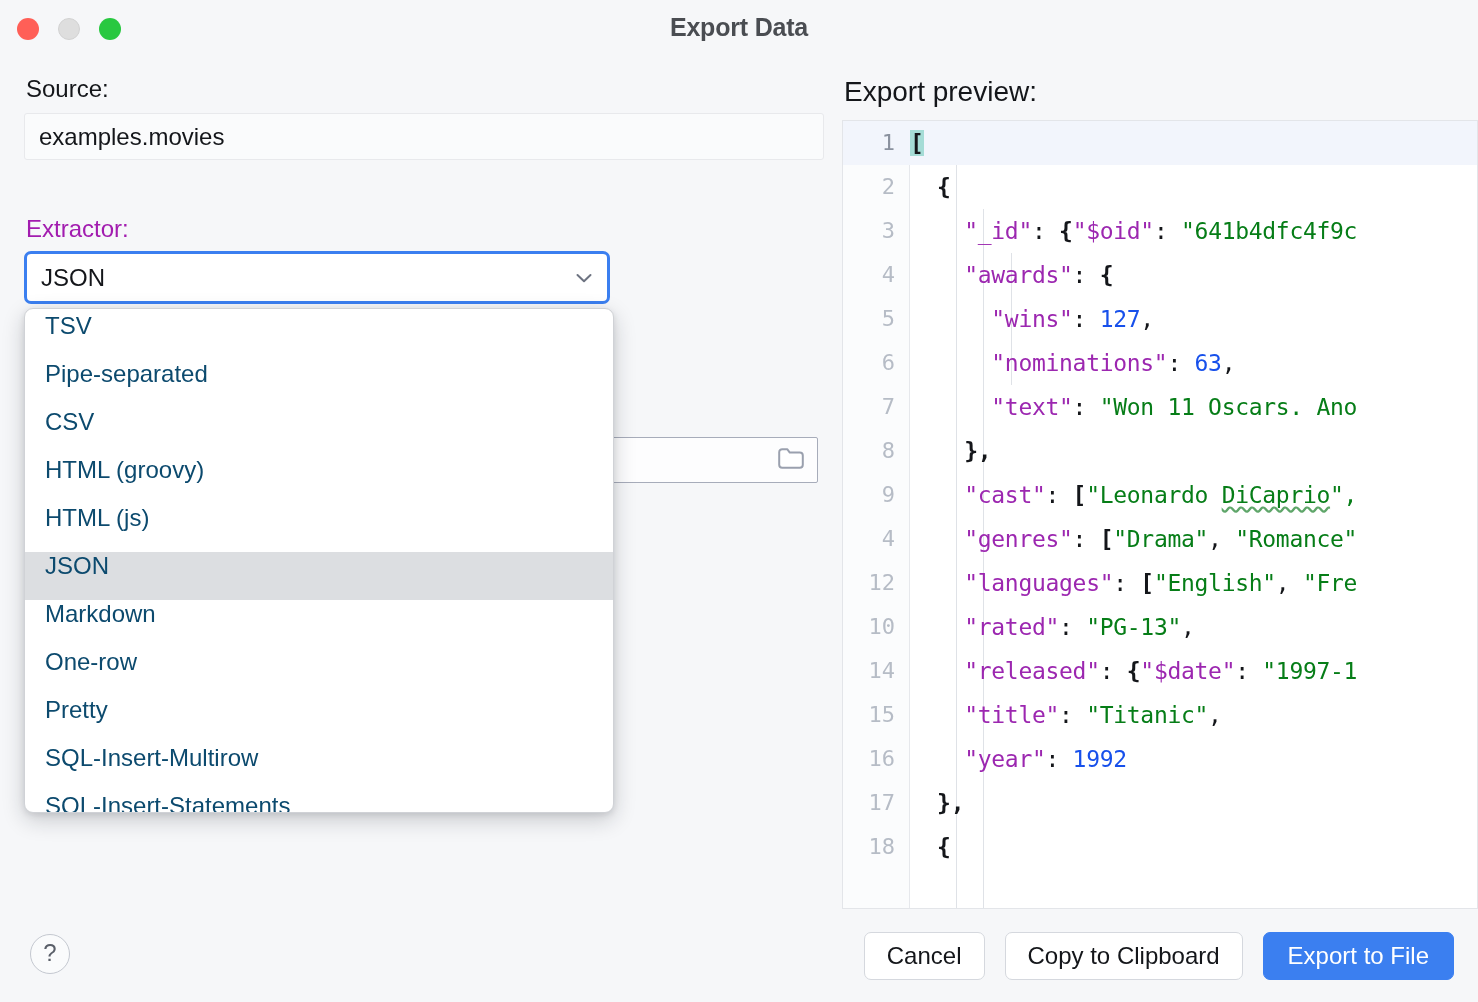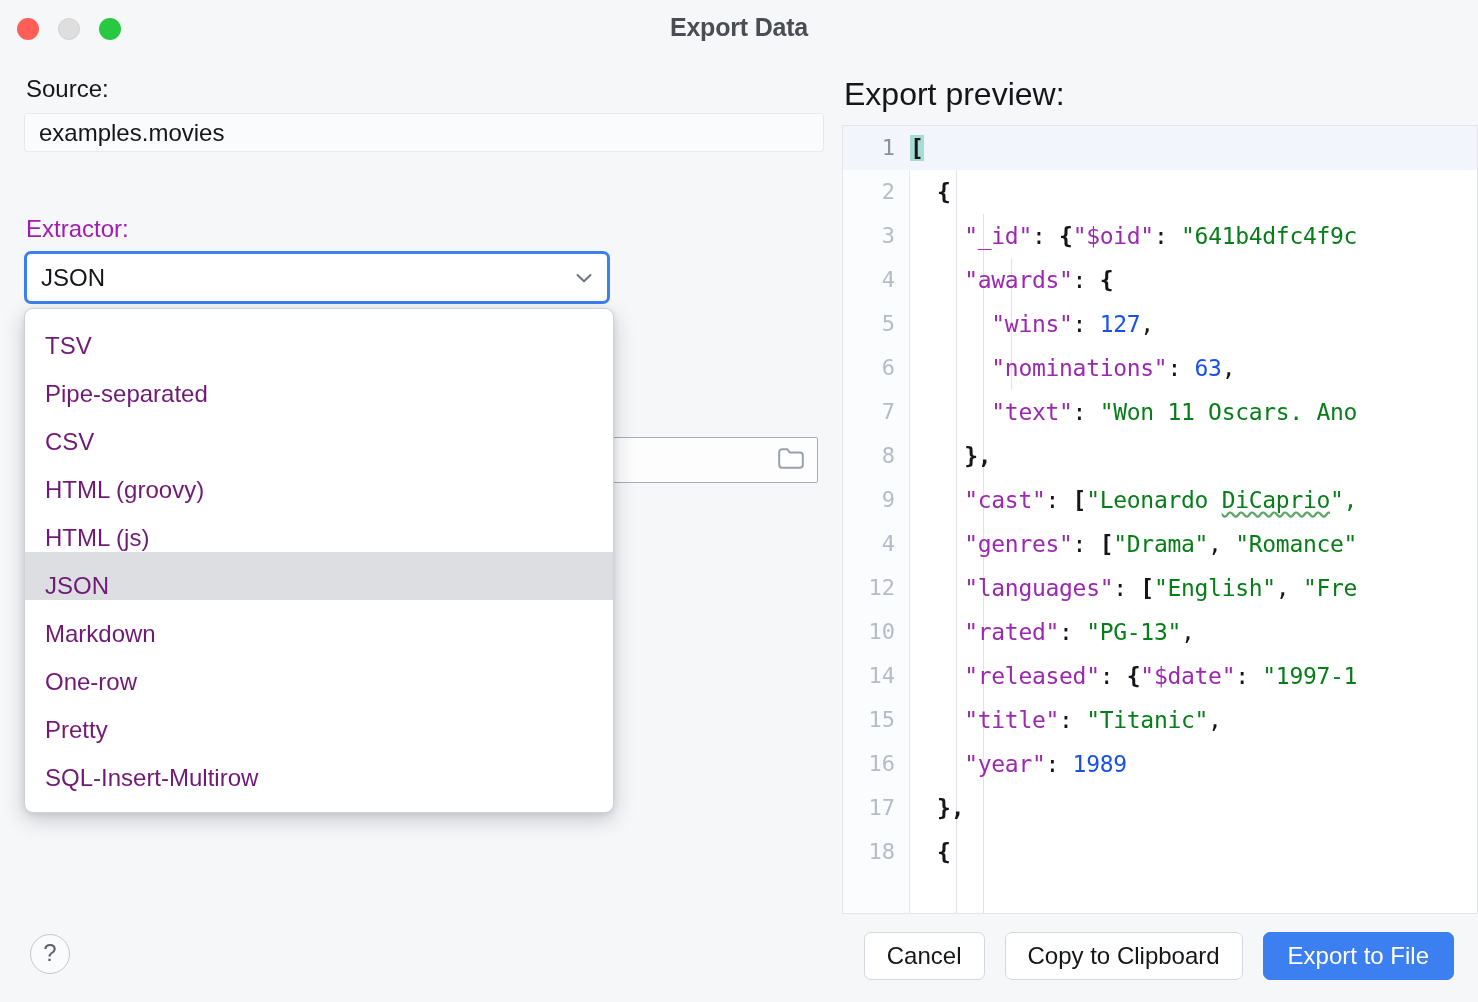--- a/index.html
+++ b/index.html
@@ -66,21 +66,21 @@
   }
   .field-label {
     font-size: 24px;
     color: #14161a;
     margin: 0 0 11px 2px;
     line-height: 1.1;
   }
   .text-field {
     box-sizing: border-box;
     width: 800px;
-    height: 39px;
+    height: 47px;
     background: #fafbfc;
     border: 1px solid #e8e9ec;
     border-radius: 3px;
     display: flex;
     align-items: center;
     padding: 0 14px;
     font-size: 24px;
     color: #14161a;
   }
 
@@ -143,35 +143,35 @@
     border: 1px solid #d0d2d6;
     border-radius: 9px;
     box-shadow: 0 7px 22px rgba(20,24,34,0.20),
                 0 2px 6px rgba(20,24,34,0.10);
     overflow: hidden;
     padding-top: 3px;
   }
   .dd-item {
     height: 48px;
     display: flex;
-    align-items: flex-end;
+    align-items: flex-start;
     padding-left: 20px;
     font-size: 24px;
-    color: #701a75;
+    color: #0c4a6e;
     white-space: nowrap;
   }
   .dd-item.selected { background: #dcdee1; }
 
   
   .right-col {
     position: absolute;
     left: 842px; top: 76px;
   }
   .preview-label {
-    font-size: 32px;
+    font-size: 28px;
     color: #14161a;
     margin: 0 16px 12px 2px;
   }
   .editor {
     position: relative;
     width: 636px;
     height: 789px;
     box-sizing: border-box;
     background: #ffffff;
     border: 1px solid #e3e5e9;
@@ -427,21 +427,21 @@
           <div class="row">
             <div class="lnum">14</div>
             <div class="codeline"><span class="tok-punct">    </span><span class="tok-key">"released"</span><span class="tok-punct">: </span><span class="tok-brace">{</span><span class="tok-key">"$date"</span><span class="tok-punct">: </span><span class="tok-str">"1997-1</span></div>
           </div>
           <div class="row">
             <div class="lnum">15</div>
             <div class="codeline"><span class="tok-punct">    </span><span class="tok-key">"title"</span><span class="tok-punct">: </span><span class="tok-str">"Titanic"</span><span class="tok-punct">,</span></div>
           </div>
           <div class="row">
             <div class="lnum">16</div>
-            <div class="codeline"><span class="tok-punct">    </span><span class="tok-key">"year"</span><span class="tok-punct">: </span><span class="tok-num">1989</span></div>
+            <div class="codeline"><span class="tok-punct">    </span><span class="tok-key">"year"</span><span class="tok-punct">: </span><span class="tok-num">1992</span></div>
           </div>
           <div class="row">
             <div class="lnum">17</div>
             <div class="codeline"><span class="tok-brace">  },</span></div>
           </div>
           <div class="row">
             <div class="lnum">18</div>
             <div class="codeline"><span class="tok-brace">  {</span></div>
           </div>
         </div>

